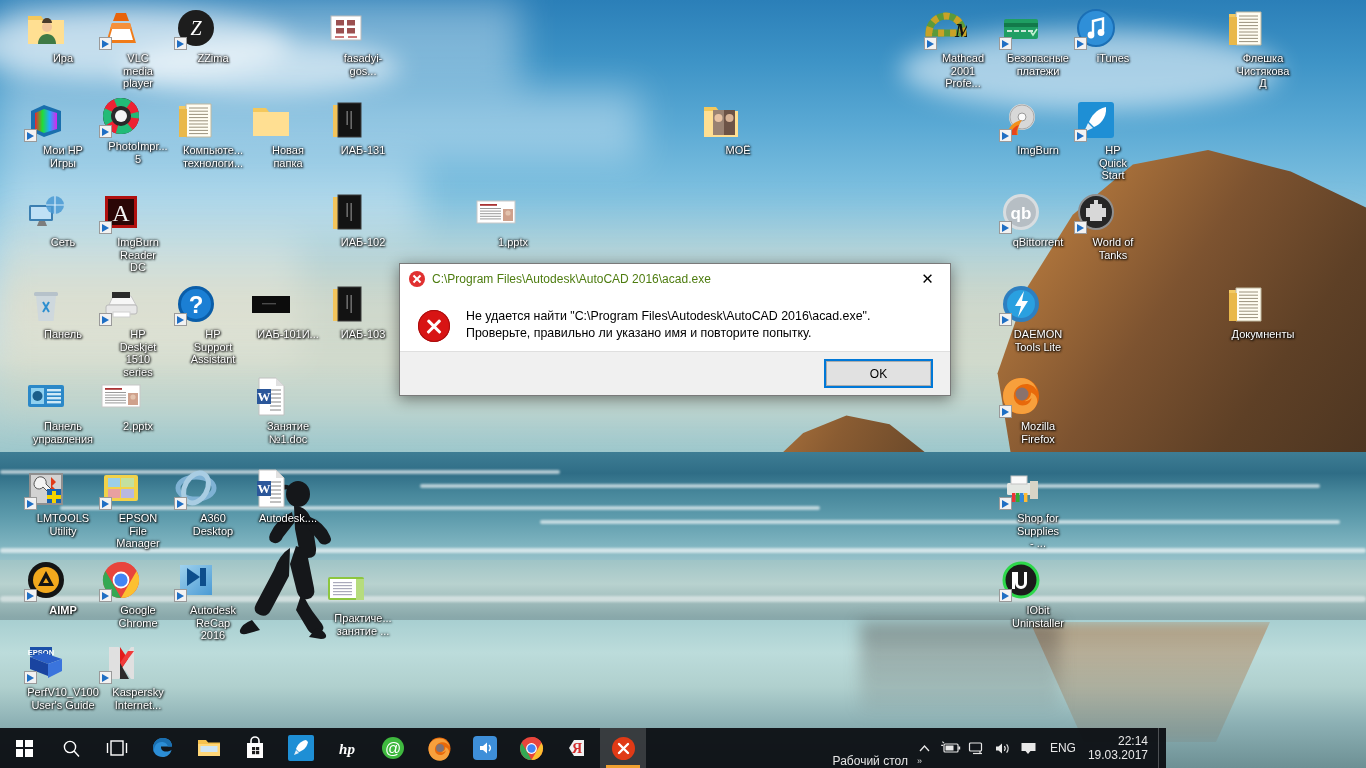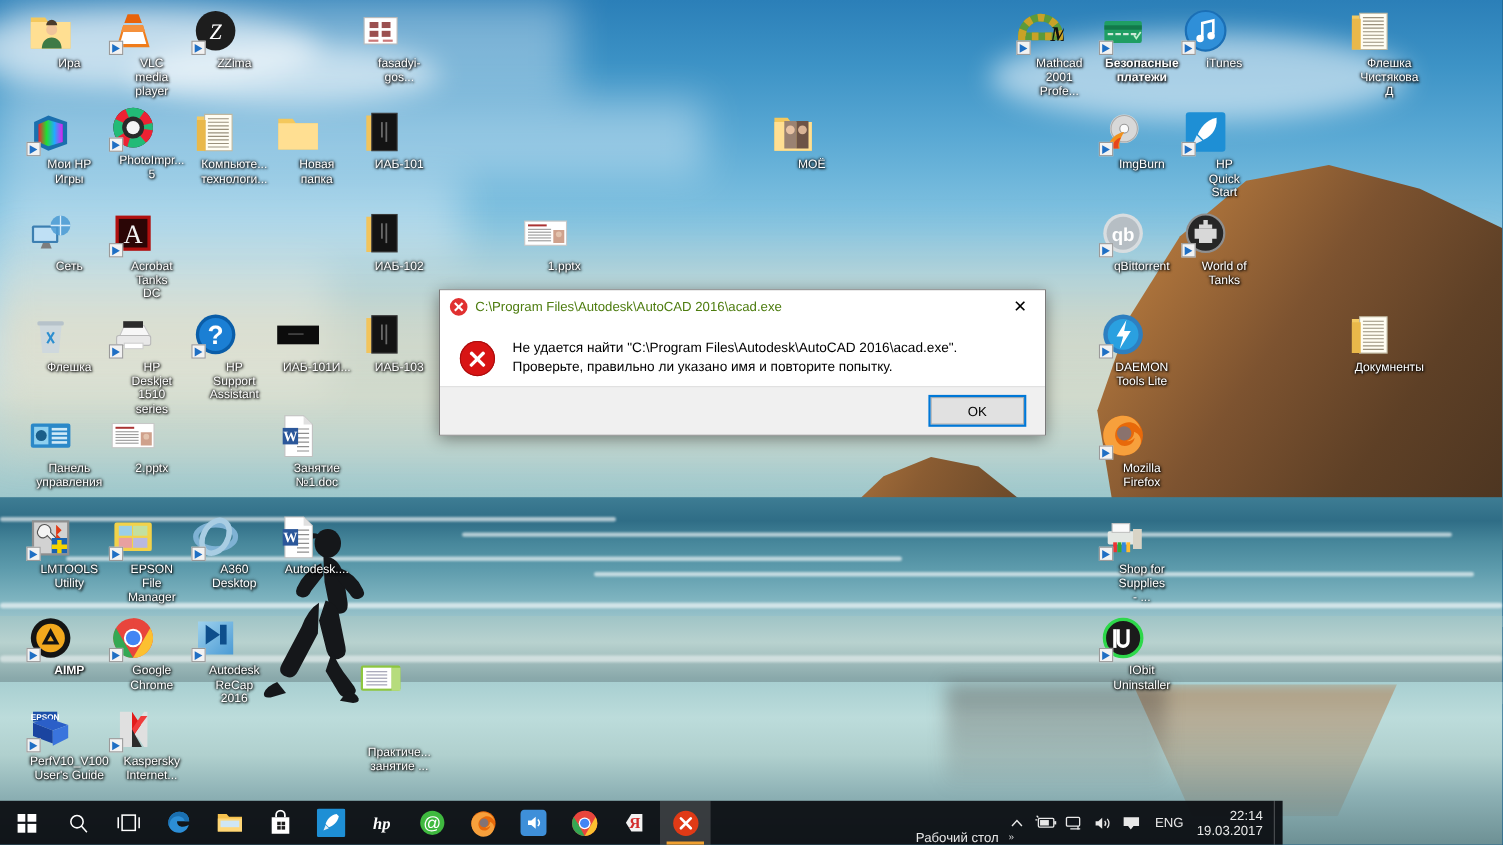--- a/index.html
+++ b/index.html
@@ -149,21 +149,21 @@
     background:#fff;border-radius:1px;}
   #dlgErrIcon::before{transform:rotate(45deg);}
   #dlgErrIcon::after{transform:rotate(-45deg);}
   #dlgMsg { font-size:12.4px; line-height:17px; color:#000; }
   #dlgFooter {
     height:44px; background:#f0f0f0; border-top:1px solid #dfdfdf;
     display:flex; align-items:center; justify-content:flex-end; padding-right:19px;
     flex:0 0 44px;
   }
   #okBtn {
-    width:85px;height:25px;background:#e1e1e1;
+    width:105px;height:25px;background:#e1e1e1;
     border:1px solid #adadad;
     outline:2px solid #0078d7; outline-offset:0px;
     font-size:12px; color:#000; cursor:default;
     font-family:"Liberation Sans", sans-serif;
   }
 
   
   #taskbar {
     position:absolute; left:0; bottom:0; width:1166px; height:40px;
     background:rgba(10,12,16,0.93);
@@ -295,21 +295,21 @@
       <div class="glyph">
         <svg width="42" height="42" viewBox="0 0 42 42">
           <path d="M4 26a17 17 0 0134 0z" fill="none" stroke="#5c9a3a" stroke-width="7"></path>
         <path d="M4 26a17 17 0 0134 0z" fill="none" stroke="#c9a227" stroke-width="7" stroke-dasharray="6 6"></path>
         <text x="30" y="30" font-size="19" font-weight="bold" fill="#111" font-style="italic" font-family="Liberation Serif, serif">M</text>
         </svg>
         <span class="shortcut-arrow"></span>
       </div>
       <div class="lbl">Mathcad 2001 Profe...</div>
     </div>
-    <div class="dicon" style="left: 983px; top: 6px; font-weight: bold;">
+    <div class="dicon" style="left: 983px; top: 6px;">
       <div class="glyph">
         <svg width="42" height="42" viewBox="0 0 42 42">
           <rect x="4" y="12" width="34" height="20" rx="2" fill="#1f9e63"></rect>
         <rect x="4" y="16" width="34" height="4" fill="#12794a"></rect>
         <g fill="#cfe9da">
             <rect x="7" y="23" width="5" height="2"></rect>
             <rect x="14" y="23" width="5" height="2"></rect>
             <rect x="21" y="23" width="5" height="2"></rect>
             <rect x="28" y="23" width="5" height="2"></rect>
           </g>
@@ -417,21 +417,21 @@
       <div class="glyph">
         <svg width="42" height="42" viewBox="0 0 42 42">
           <path d="M8 6h10v32H8z" fill="#f2c45c"></path>
           <rect x="13" y="4" width="23" height="34" fill="#131313" stroke="#3a3a3a"></rect>
         <g fill="#6a6a6a" transform="rotate(90 24 21)">
             <rect x="15" y="18" width="18" height="1.6"></rect>
             <rect x="15" y="22" width="14" height="1.6"></rect>
           </g>
         </svg>
       </div>
-      <div class="lbl">ИАБ-101</div>
+      <div class="lbl">ИАБ-131</div>
     </div>
     <div class="dicon" style="left: 683px; top: 98px;">
       <div class="glyph">
         <svg width="42" height="42" viewBox="0 0 42 42">
           <path d="M4 8h12l3 4h19v26H4z" fill="#f3c85c"></path>
           <path d="M4 12h34v26H4z" fill="#ffdf92"></path>
         <rect x="13" y="11" width="11" height="25" fill="#9a8272"></rect>
           <rect x="24" y="11" width="11" height="25" fill="#6d5346"></rect>
         <circle cx="18.5" cy="19" r="4" fill="#e8c3a4"></circle>
           <circle cx="29.5" cy="19" r="4" fill="#d8b396"></circle>
@@ -477,21 +477,21 @@
     </div>
     <div class="dicon" style="left: 83px; top: 190px;">
       <div class="glyph">
         <svg width="42" height="42" viewBox="0 0 42 42">
           <rect x="5" y="5" width="32" height="32" fill="#b0100f"></rect>
         <rect x="8" y="8" width="26" height="26" fill="#2b0606"></rect>
         <text x="21" y="30" font-size="24" fill="#f2f2f2" text-anchor="middle" font-family="Liberation Serif, serif">A</text>
         </svg>
         <span class="shortcut-arrow"></span>
       </div>
-      <div class="lbl">Acrobat Tanks DC</div>
+      <div class="lbl">ImgBurn Reader DC</div>
     </div>
     <div class="dicon" style="left: 308px; top: 190px;">
       <div class="glyph">
         <svg width="42" height="42" viewBox="0 0 42 42">
           <path d="M8 6h10v32H8z" fill="#f2c45c"></path>
           <rect x="13" y="4" width="23" height="34" fill="#131313" stroke="#3a3a3a"></rect>
         <g fill="#6a6a6a" transform="rotate(90 24 21)">
             <rect x="15" y="18" width="18" height="1.6"></rect>
             <rect x="15" y="22" width="14" height="1.6"></rect>
           </g>
@@ -542,21 +542,21 @@
     </div>
     <div class="dicon" style="left: 8px; top: 282px;">
       <div class="glyph">
         <svg width="42" height="42" viewBox="0 0 42 42">
           <path d="M11 12h20l-2.5 26H13.5z" fill="#cdd7dd" opacity=".92"></path>
         <rect x="9" y="9" width="24" height="4" rx="1.5" fill="#b6c2ca"></rect>
         <path d="M18 19l3 5-3 5" fill="none" stroke="#2d8fd0" stroke-width="2"></path>
         <path d="M24 19l-3 5 3 5" fill="none" stroke="#2d8fd0" stroke-width="2"></path>
         </svg>
       </div>
-      <div class="lbl">Флешка</div>
+      <div class="lbl">Панель</div>
     </div>
     <div class="dicon" style="left: 83px; top: 282px;">
       <div class="glyph">
         <svg width="42" height="42" viewBox="0 0 42 42">
           <path d="M9 22l4-9h18l5 9z" fill="#f7f7f7" stroke="#c6c6c6"></path>
         <rect x="6" y="22" width="31" height="9" rx="2" fill="#e8e8e8" stroke="#b8b8b8"></rect>
         <rect x="12" y="9" width="18" height="6" fill="#2b2b2b"></rect>
         <rect x="13" y="29" width="17" height="5" fill="#fff" stroke="#cfcfcf"></rect>
         </svg>
         <span class="shortcut-arrow"></span>
@@ -801,21 +801,21 @@
               <stop offset="1" stop-color="#4a9ad4"></stop>
             </linearGradient>
           </defs>
         <path d="M12 9l13 9-13 9z" fill="#0d4e8c"></path>
           <path d="M25 9h6v18h-6z" fill="#0d4e8c"></path>
         </svg>
         <span class="shortcut-arrow"></span>
       </div>
       <div class="lbl">Autodesk ReCap 2016</div>
     </div>
-    <div class="dicon" style="left: 308px; top: 594px; gap: 38px;">
+    <div class="dicon" style="left: 308px; top: 566px;">
       <div class="glyph">
         <svg width="42" height="42" viewBox="0 0 42 42">
           <rect x="3" y="10" width="36" height="23" rx="2" fill="#8dc63f"></rect>
         <rect x="5" y="12" width="26" height="19" fill="#fff"></rect>
         <g fill="#aab">
             <rect x="8" y="15" width="19" height="1.2"></rect>
             <rect x="8" y="18" width="19" height="1.2"></rect>
             <rect x="8" y="21" width="19" height="1.2"></rect>
             <rect x="8" y="24" width="19" height="1.2"></rect>
             <rect x="8" y="27" width="19" height="1.2"></rect>

